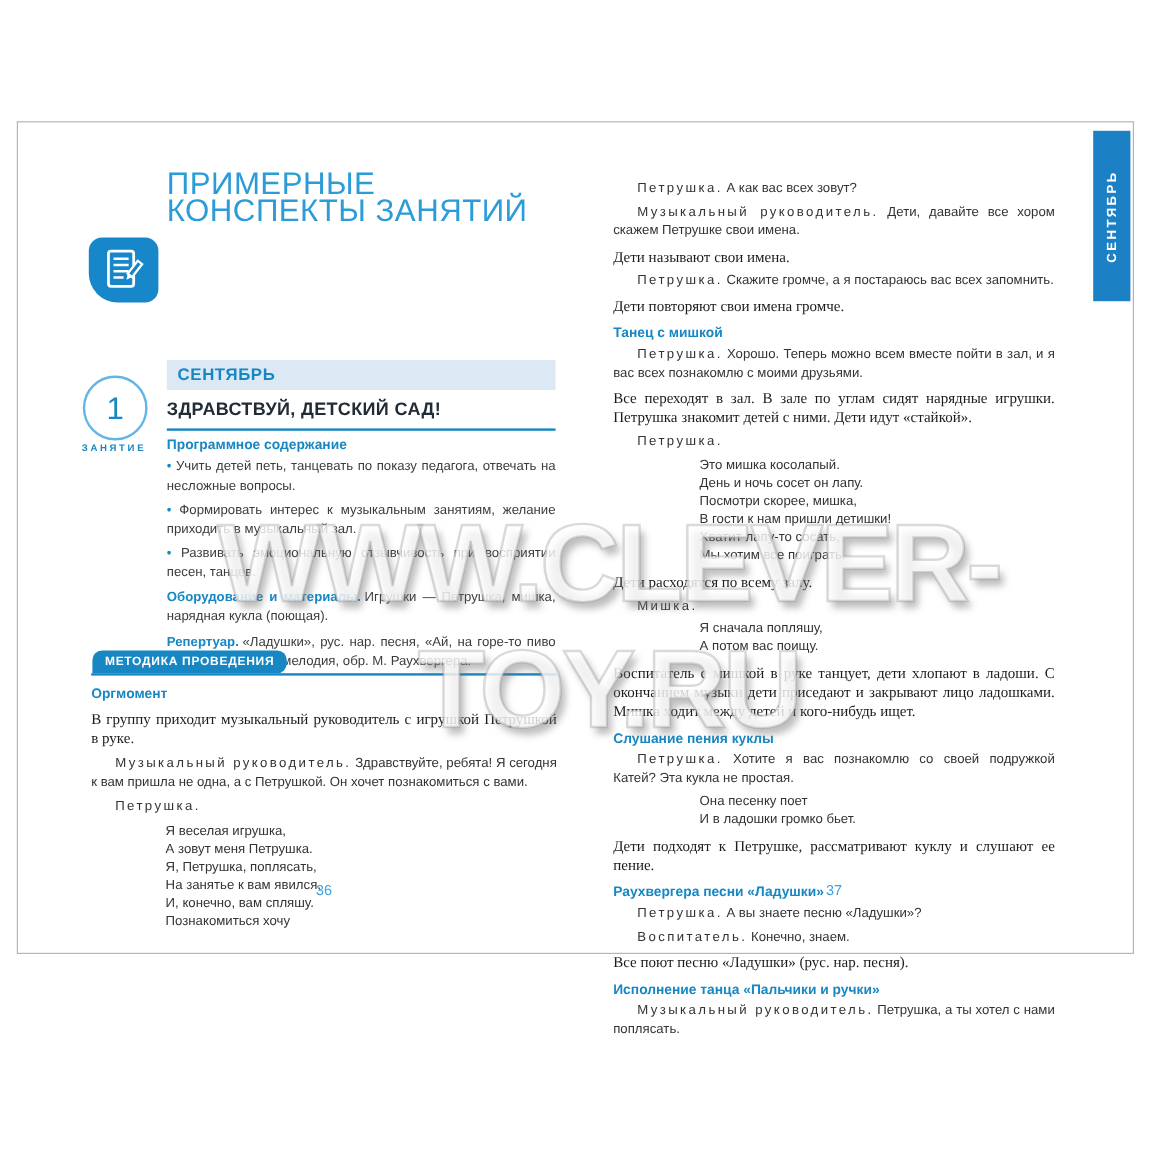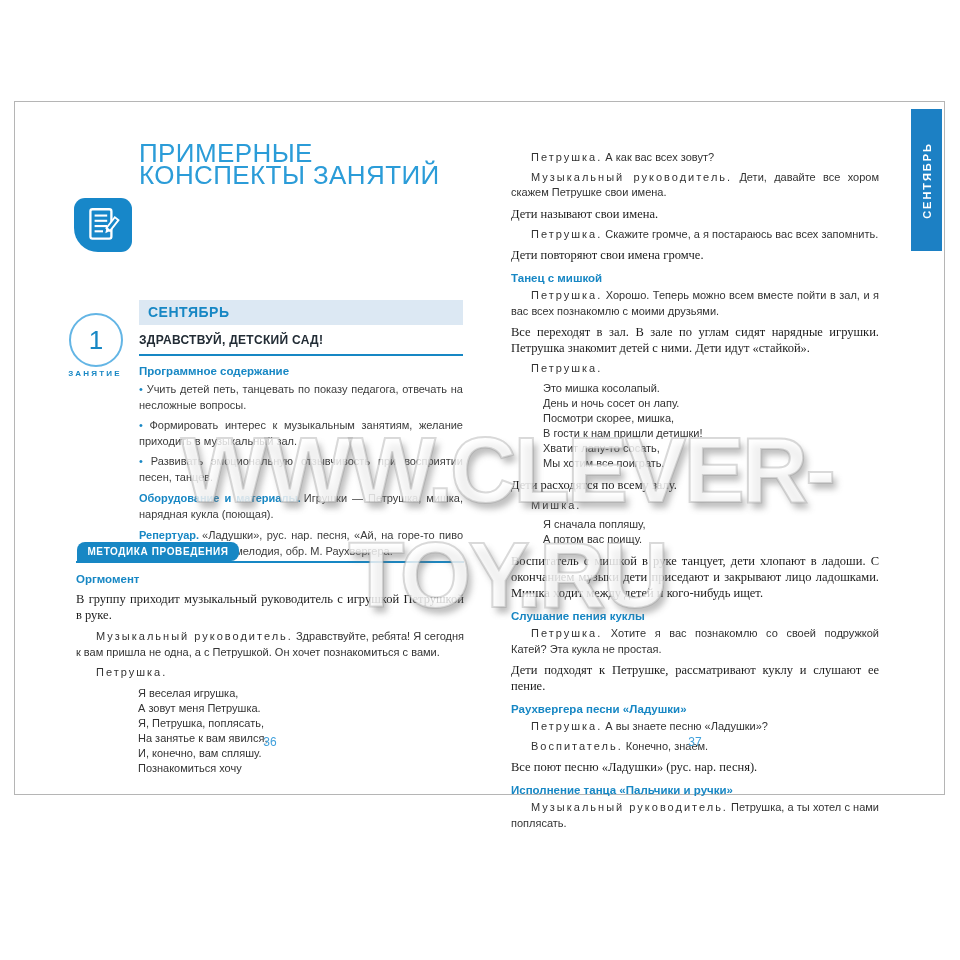--- a/index.html
+++ b/index.html
@@ -31,21 +31,21 @@
     position:absolute;left:38px;top:267px;width:84px;text-align:center;
     font-size:8px;font-weight:bold;color:#1787c4;letter-spacing:2.2px;
   }
   .month-band{
     position:absolute;left:124px;top:198px;width:324px;height:25px;
     background:#dce8f3;color:#1787c4;font-size:14px;font-weight:bold;
     line-height:25px;padding-left:9px;box-sizing:border-box;letter-spacing:.5px;
   }
   .lesson-title{
     position:absolute;left:124px;top:226px;width:324px;
-    font-size:12px;font-weight:bold;color:#222c35;letter-spacing:.3px;
+    font-size:15px;font-weight:bold;color:#222c35;letter-spacing:.3px;
     padding:5px 0 7px 0;border-bottom:2px solid #1787c4;box-sizing:border-box;
   }
   .program-section{position:absolute;left:124px;top:257px;width:324px;}
   .sec-heading{font-size:11.5px;font-weight:bold;color:#1787c4;margin:6px 0 3px 0;}
   .bullet{font-size:11px;color:#3c3c3c;line-height:16px;text-align:justify;margin:4px 0;}
   .bullet::before{content:"• ";color:#1787c4;}
   .labeled{font-size:11px;color:#3c3c3c;line-height:16px;text-align:justify;margin:5px 0;}
   .inline-label{color:#1787c4;font-weight:bold;margin-right:3px;}
   .method-section{position:absolute;left:61px;top:440px;width:388px;}
   .badge-row{border-bottom:2px solid #1787c4;}
@@ -64,21 +64,21 @@
   .verse div{font-size:11px;color:#333;line-height:15px;}
   .page-num{position:absolute;top:633px;width:388px;text-align:center;
     font-size:12px;color:#3fa0dc;}
   .page-num.left{left:61px;}
   .page-num.right{left:496px;width:368px;}
   
   .right-col{position:absolute;left:496px;top:44px;width:368px;}
   .right-col .dialog{margin:4px 0;}
   .right-col .stage{margin:5px 0;}
   .blue-heading{font-size:11.5px;font-weight:bold;color:#1787c4;margin:9px 0 3px 0;}
-  .right-col .verse{margin-left:32px;}
+  .right-col .verse{margin-left:72px;}
   .side-tab{
     position:absolute;left:896px;top:7px;width:31px;height:142px;
     background:#1c80c4;display:flex;align-items:center;justify-content:center;
   }
   .side-tab span{
     writing-mode:vertical-rl;transform:rotate(180deg);
     color:#fff;font-size:11px;font-weight:bold;letter-spacing:2px;
   }
   
   .watermark{
@@ -200,20 +200,24 @@
     <div class="verse">
       <div>Я сначала попляшу,</div>
       <div>А потом вас поищу.</div>
     </div>
     <p class="stage">Воспитатель с мишкой в руке танцует, дети хлопают в ладоши. С окончанием музыки дети приседают и закрывают лицо ладошками. Мишка ходит между детей и кого-нибудь ищет.</p>
     <div class="blue-heading">Слушание пения куклы</div>
     <p class="dialog">
       <span class="speaker">Петрушка.</span>
       <span>Хотите я вас познакомлю со своей подружкой Катей? Эта кукла не простая.</span>
     </p>
+    <div class="verse">
+      <div>Она песенку поет</div>
+      <div>И в ладошки громко бьет.</div>
+    </div>
     <p class="stage">Дети подходят к Петрушке, рассматривают куклу и слушают ее пение.</p>
     <div class="blue-heading">Раухвергера песни «Ладушки»</div>
     <p class="dialog">
       <span class="speaker">Петрушка.</span>
       <span>А вы знаете песню «Ладушки»?</span>
     </p>
     <p class="dialog">
       <span class="speaker">Воспитатель.</span>
       <span>Конечно, знаем.</span>
     </p>

